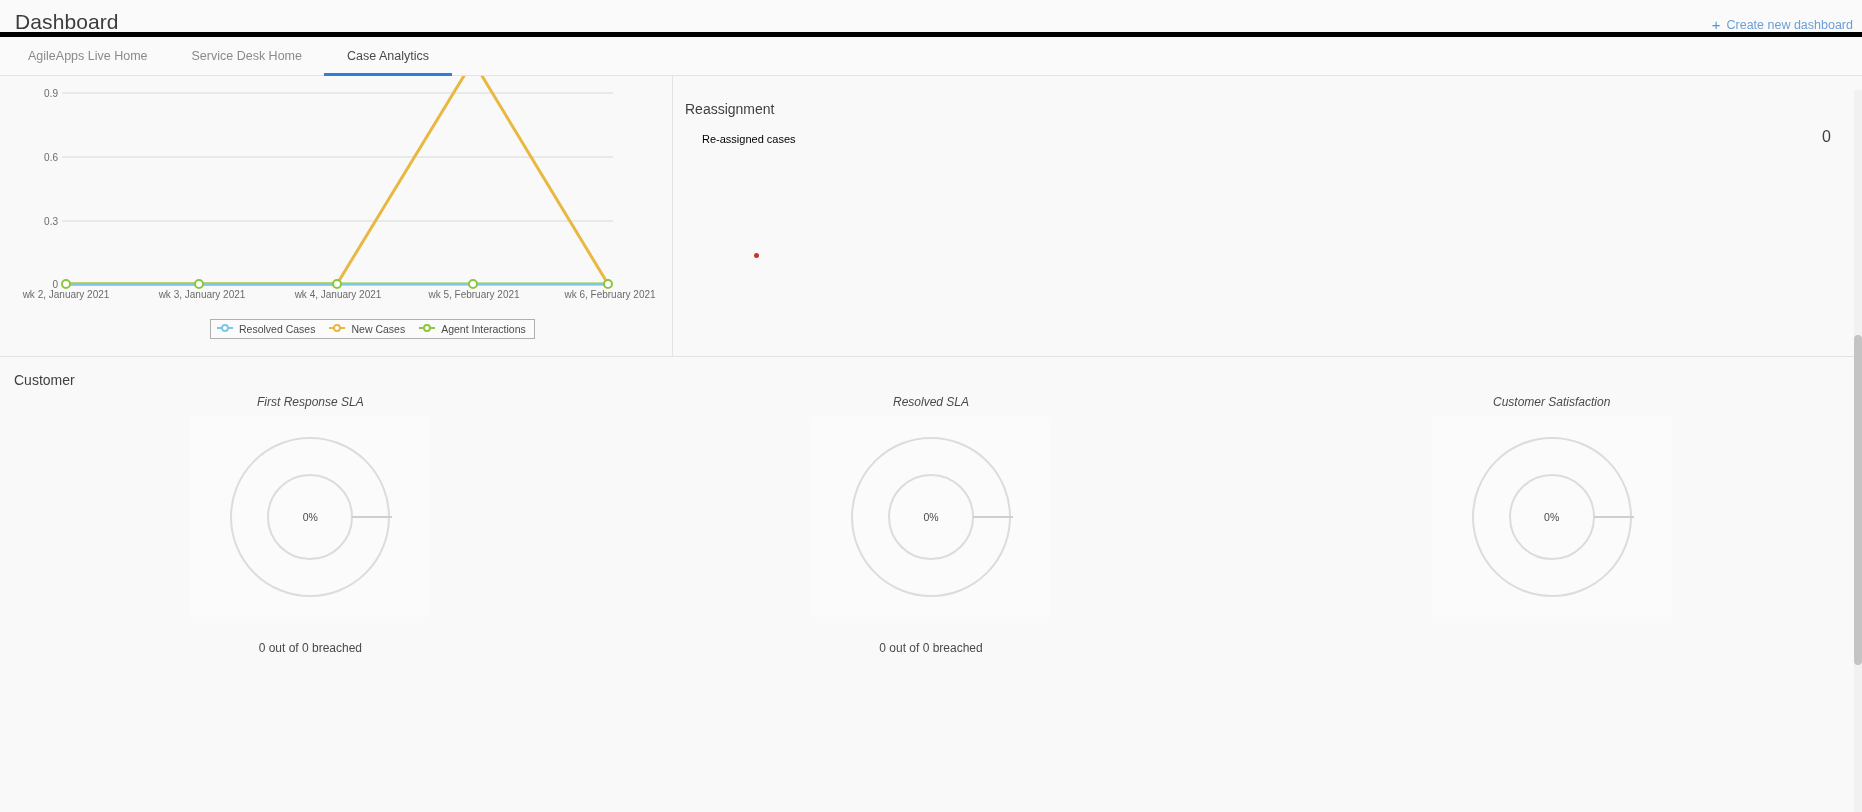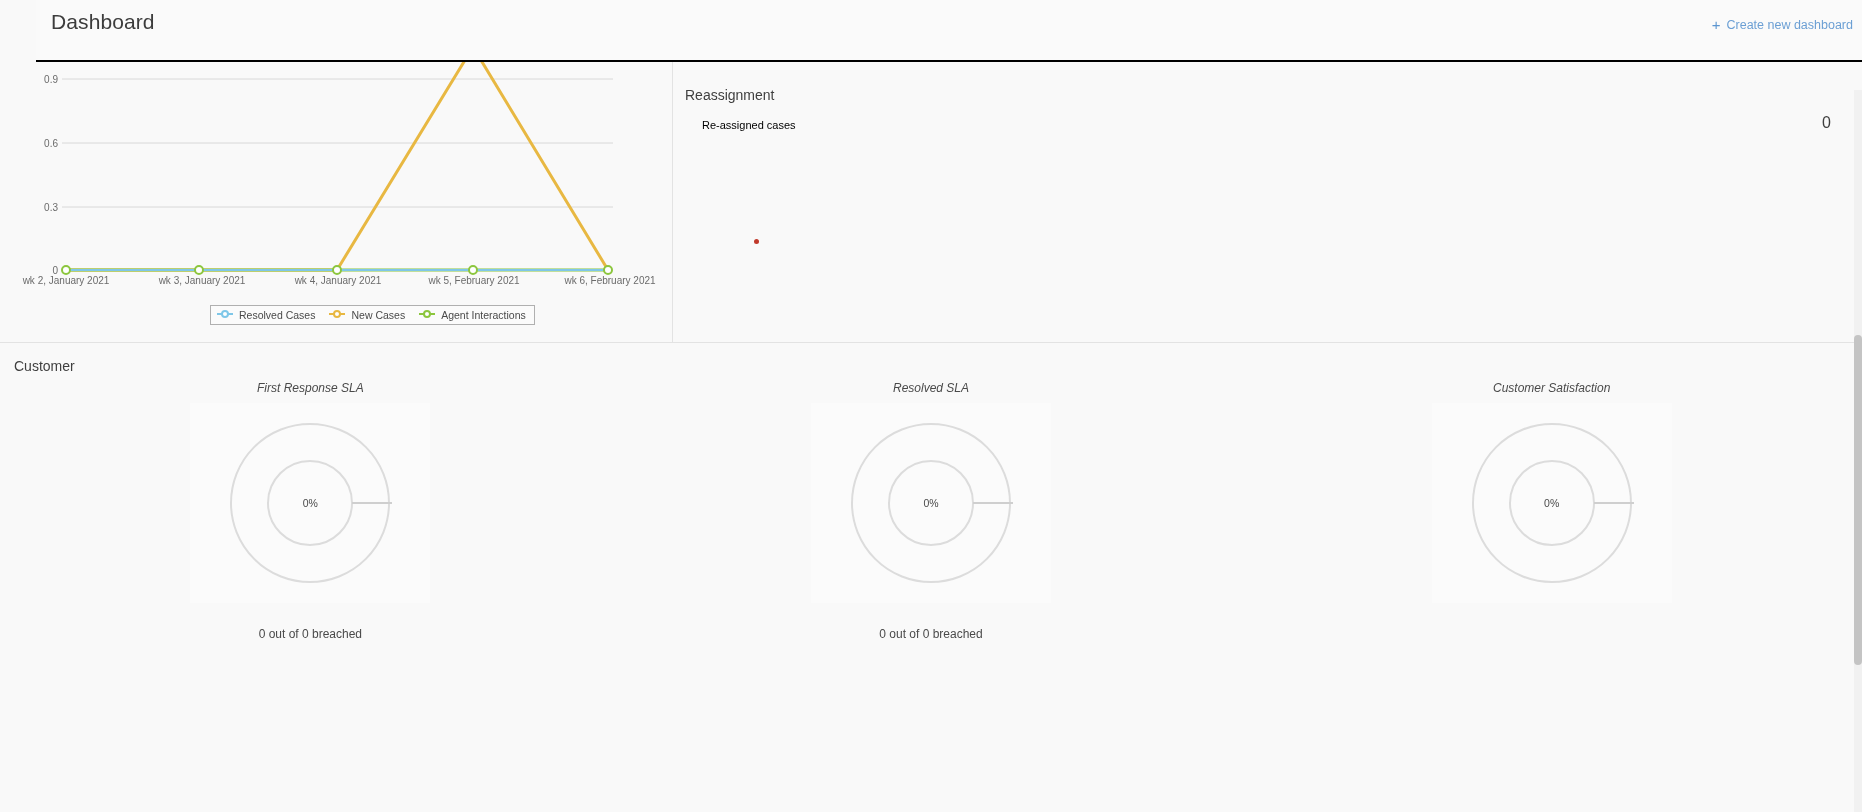--- a/index.html
+++ b/index.html
@@ -8,24 +8,23 @@
     height: 812px;
     background: #f9f9f9;
     font-family: "Liberation Sans", sans-serif;
     overflow: hidden;
   }
   .page { position: relative; width: 1862px; height: 812px; background: #f9f9f9; }
 
   
   .header {
     position: relative;
-    height: 62px;
+    height: 37px;
     background: #fafafa;
-    border-bottom: 2px solid #000000;
-    margin-left: 36px;
+    border-bottom: 5px solid #000000;
   }
   .page-title {
     position: absolute;
     left: 15px; top: 10px;
     font-size: 21px;
     color: #3c3c3c;
     font-weight: 400;
     letter-spacing: .1px;
   }
   .create-dash {
@@ -220,20 +219,31 @@
 <div class="page">
 
   <div class="header">
     <div class="page-title">Dashboard</div>
     <div class="create-dash">
       <span class="plus">+</span>
       <span>Create new dashboard</span>
     </div>
   </div>
 
+  <div class="tabs">
+    <div class="tab">
+      <span>AgileApps Live Home</span>
+    </div>
+    <div class="tab">
+      <span>Service Desk Home</span>
+    </div>
+    <div class="tab active">
+      <span>Case Analytics</span>
+    </div>
+  </div>
 
   <div class="row-top">
 
     <div class="panel-left">
       <div class="chart-wrap">
         <svg class="chart-svg" width="673" height="281">
 
           <g>
             <line x1="62" y1="17" x2="613" y2="17" stroke="#d8d8d8" stroke-width="1"></line>
             <line x1="62" y1="81" x2="613" y2="81" stroke="#d8d8d8" stroke-width="1"></line>

